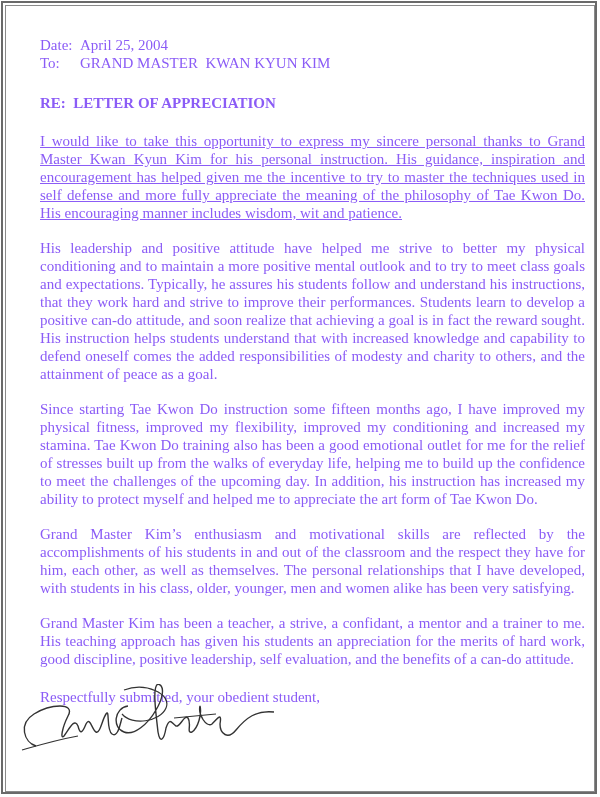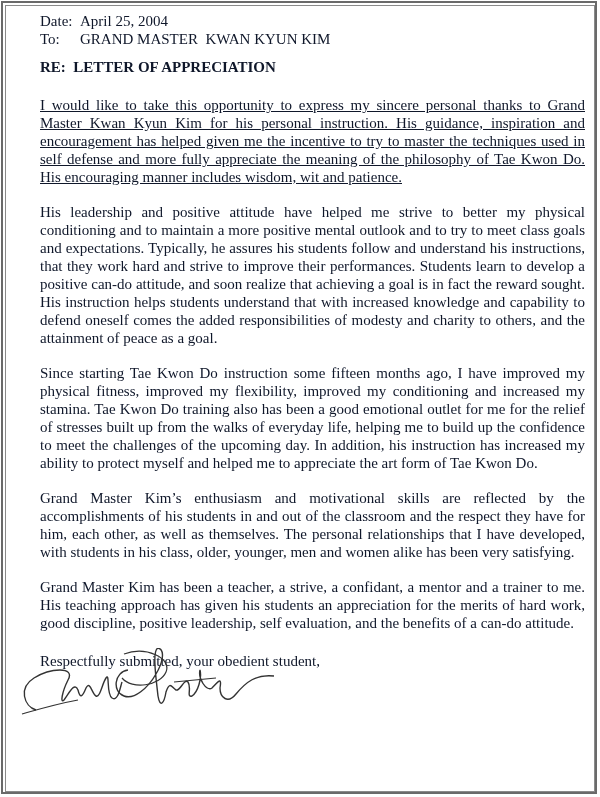--- a/index.html
+++ b/index.html
@@ -6,28 +6,28 @@
   body { width: 600px; height: 797px; position: relative; overflow: hidden; }
   .frame-outer {
     position: absolute; left: 1px; top: 1px; width: 596px; height: 793px;
     border: 2px solid #6a6a6a; box-sizing: border-box;
   }
   .frame-inner {
     position: absolute; left: 5px; top: 5px; width: 590px; height: 787px;
     border: 1px solid #8a8a8a; box-sizing: border-box;
   }
   .page {
-    position: absolute; left: 40px; top: 12px; width: 545px;
+    position: absolute; left: 40px; top: 36px; width: 545px;
     font-family: "Liberation Serif", "DejaVu Serif", serif;
-    color: #0f172a; font-size: 15px; line-height: 18px;
+    color: #8b5cf6; font-size: 15px; line-height: 18px;
   }
   .hdr-line { white-space: pre; }
   .hdr-label { display: inline-block; width: 40px; }
   .bold { font-weight: normal; text-align: right; }
-  .re { margin-top: 10px; font-weight: bold; }
+  .re { margin-top: 22px; font-weight: bold; }
   p.body-para {
     margin: 17px 0 0 0; text-align: justify; text-align-last: left;
   }
   p.body-para:first-of-type { margin-top: 20px; text-decoration: underline; }
   .closing { margin-top: 20px; }
   .sig-wrap { position: relative; height: 40px; }
   .signature {
     position: absolute; left: -24px; top: -22px; width: 260px; height: 70px;
   }
   .signer { position: relative; }

